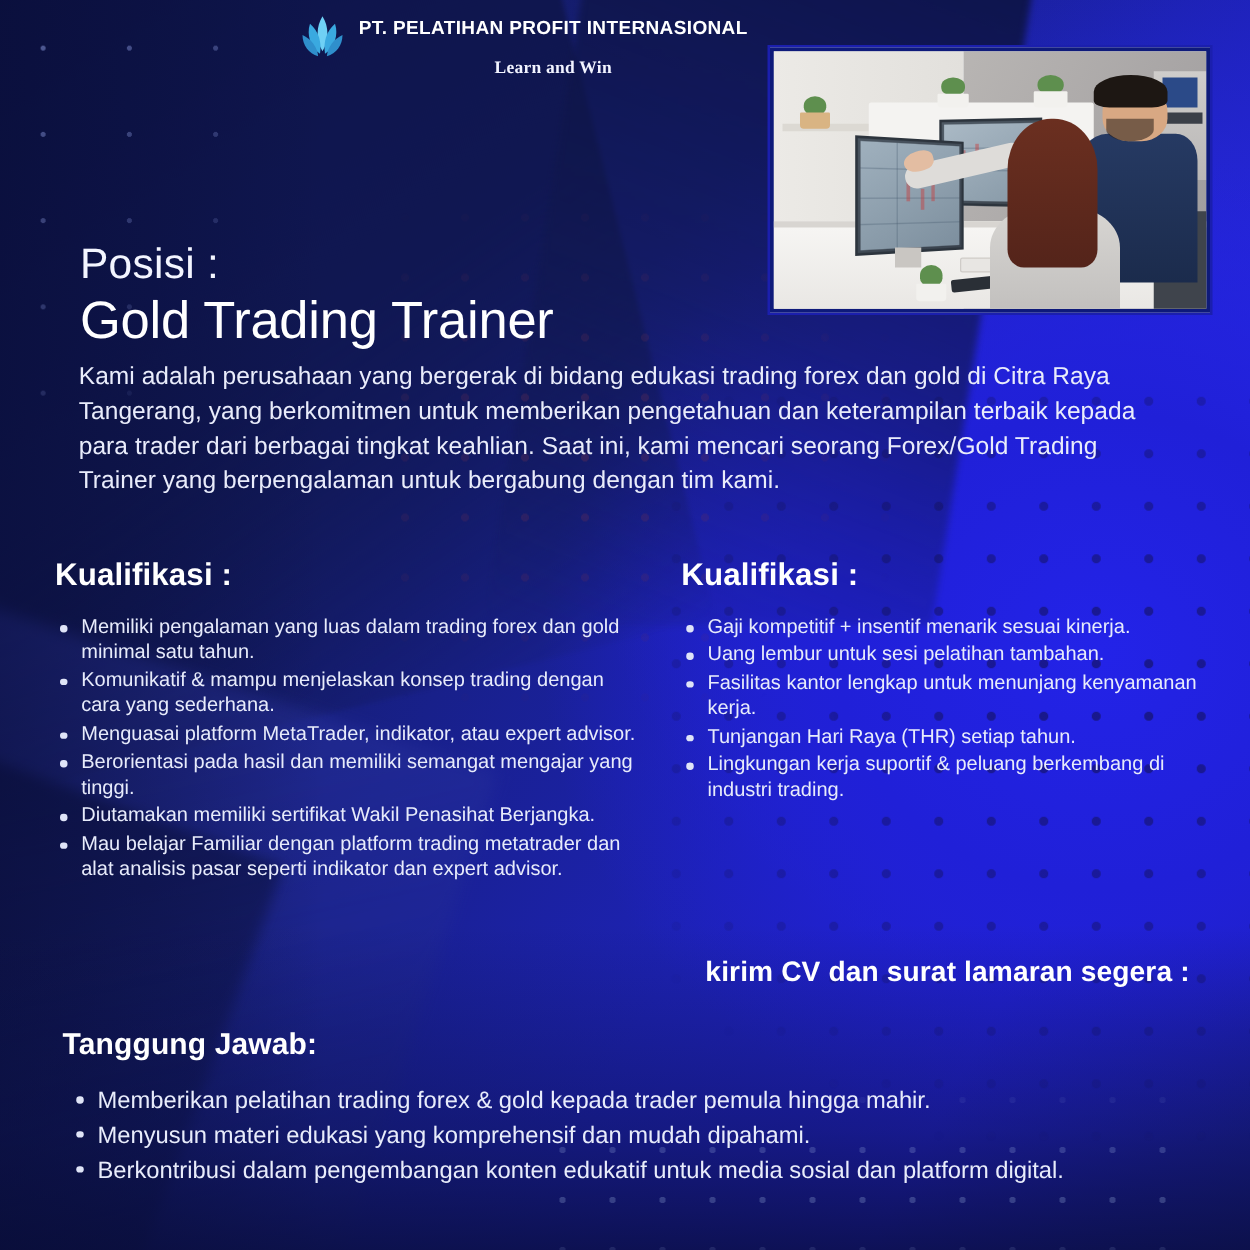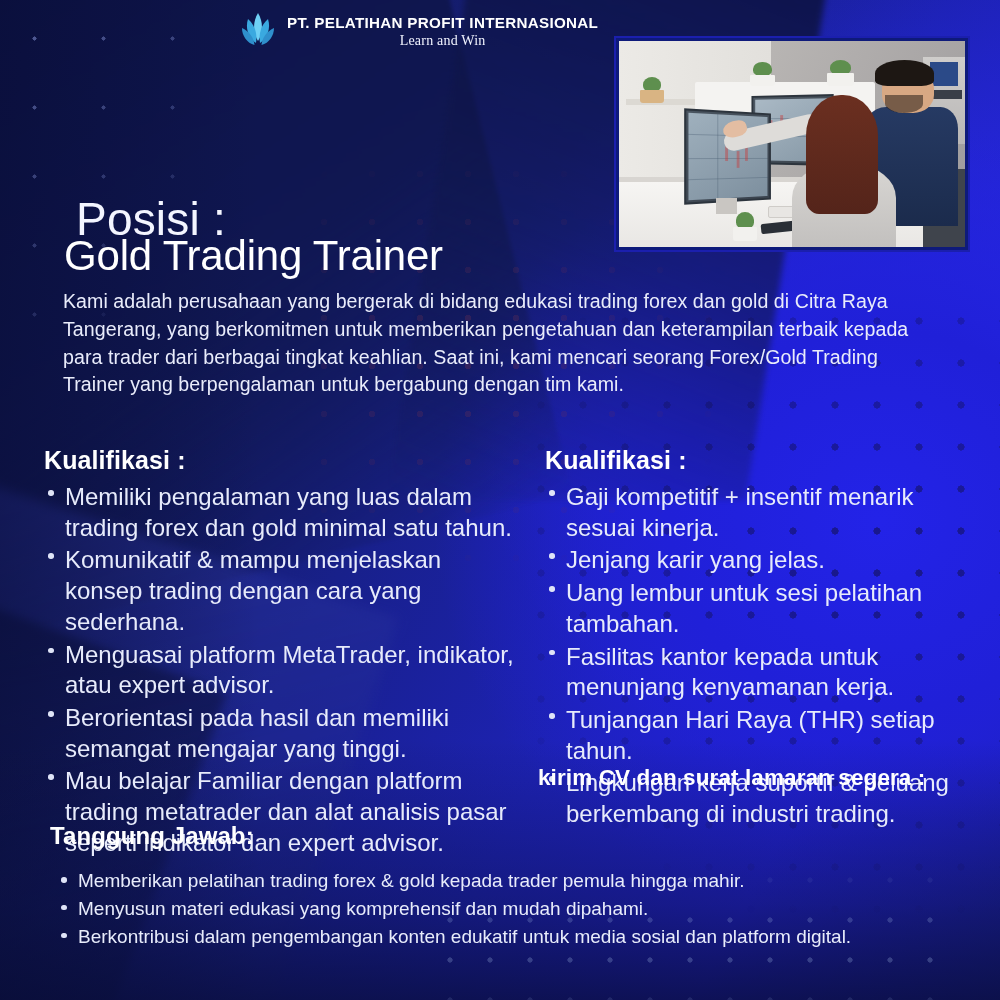--- a/index.html
+++ b/index.html
@@ -102,22 +102,22 @@
     display:flex; align-items:flex-start; gap:9px;
   }
   .brand-logo { width:40px; height:42px; flex:0 0 auto; margin-top:2px; }
   .brand-text { padding-top:6px; }
   .brand-name {
     color:#ffffff; font-size:15.2px; font-weight:bold;
     letter-spacing:.3px; white-space:nowrap;
     font-family:"Liberation Sans", sans-serif;
   }
   .brand-tag {
-    color:#f2f4ff; font-size:14px; font-weight:normal;
-    text-align:center; margin-top:2px; letter-spacing:.2px;
+    color:#f2f4ff; font-size:14px; font-weight:bold;
+    text-align:center; margin-top:16px; letter-spacing:.2px;
     font-family:"Liberation Serif", serif;
   }
 
   
   .photo-frame {
     position:absolute; left:616px; top:38px;
     width:352px; height:212px;
     border:3px solid #0e1a7a;
     box-shadow:0 0 0 2px #1b1fae;
     overflow:hidden;
@@ -192,64 +192,64 @@
   
   .headline {
     position:absolute; left:62px; top:62px;
     color:#ffffff;
     font-size:62px; line-height:.99; font-weight:bold;
     letter-spacing:-.5px;
     text-shadow:0 2px 10px rgba(0,0,0,.30);
   }
   .headline .l2 { display:block; }
   .posisi {
-    position:absolute; left:76px; top:192px;
-    color:#f3f5ff; font-size:46px; font-weight:normal; letter-spacing:.2px;
+    position:absolute; left:64px; top:192px;
+    color:#f3f5ff; font-size:34px; font-weight:normal; letter-spacing:.2px;
   }
   .jobtitle {
     position:absolute; left:64px; top:232px;
     color:#ffffff; font-size:42px; font-weight:normal; letter-spacing:-.2px;
   }
 
   
   .intro {
     position:absolute; left:63px; top:288px; width:850px;
     color:#e9ecfb; font-size:19.6px; line-height:1.42;
     letter-spacing:.05px;
   }
 
   
   .col-left  { position:absolute; left:44px;  top:446px; width:470px; }
   .col-right { position:absolute; left:545px; top:446px; width:420px; }
 
   .sec-head {
     color:#ffffff; font-size:25px; font-weight:bold;
-    letter-spacing:.1px; margin-bottom:7px;
+    letter-spacing:.1px; margin-bottom:17px;
   }
   ul.blist { list-style:none; }
   ul.blist li {
     position:relative;
     padding-left:21px;
     color:#e7ebfb;
-    font-size:24px;
+    font-size:16px;
     line-height:1.28;
     margin-bottom:2px;
   }
   ul.blist li::before {
     content:"";
     position:absolute; left:4px; top:8px;
     width:5.5px; height:5.5px; border-radius:50%;
     background:#dfe4f7;
   }
 
   
   .cta {
     position:absolute; left:538px; top:765px; width:440px;
     color:#ffffff; font-size:22.5px; font-weight:bold;
-    text-align:left; letter-spacing:.1px;
+    text-align:center; letter-spacing:.1px;
   }
 
   
   .resp-head {
     position:absolute; left:50px; top:822px;
     color:#ffffff; font-size:24px; font-weight:bold;
     letter-spacing:.1px;
   }
   .resp-wrap { position:absolute; left:56px; top:868px; width:900px; }
   ul.rlist { list-style:none; }
@@ -367,31 +367,31 @@
     <div class="jobtitle">Gold Trading Trainer</div>
     <div class="intro">Kami adalah perusahaan yang bergerak di bidang edukasi trading forex dan gold di Citra Raya Tangerang, yang berkomitmen untuk memberikan pengetahuan dan keterampilan terbaik kepada para trader dari berbagai tingkat keahlian. Saat ini, kami mencari seorang Forex/Gold Trading Trainer yang berpengalaman untuk bergabung dengan tim kami.</div>
 
     <div class="col-left">
       <div class="sec-head">Kualifikasi :</div>
       <ul class="blist">
         <li>Memiliki pengalaman yang luas dalam trading forex dan gold minimal satu tahun.</li>
         <li>Komunikatif &amp; mampu menjelaskan konsep trading dengan cara yang sederhana.</li>
         <li>Menguasai platform MetaTrader, indikator, atau expert advisor.</li>
         <li>Berorientasi pada hasil dan memiliki semangat mengajar yang tinggi.</li>
+        <li>Diutamakan memiliki sertifikat Wakil Penasihat Berjangka.</li>
         <li>Mau belajar Familiar dengan platform trading metatrader dan alat analisis pasar seperti indikator dan expert advisor.</li>
       </ul>
     </div>
 
     <div class="col-right">
       <div class="sec-head">Kualifikasi :</div>
       <ul class="blist">
         <li>Gaji kompetitif + insentif menarik sesuai kinerja.</li>
-        <li>Jenjang karir yang jelas.</li>
         <li>Uang lembur untuk sesi pelatihan tambahan.</li>
-        <li>Fasilitas kantor kepada untuk menunjang kenyamanan kerja.</li>
+        <li>Fasilitas kantor lengkap untuk menunjang kenyamanan kerja.</li>
         <li>Tunjangan Hari Raya (THR) setiap tahun.</li>
         <li>Lingkungan kerja suportif &amp; peluang berkembang di industri trading.</li>
       </ul>
     </div>
 
     <div class="cta">kirim CV dan surat lamaran segera :</div>
 
     <div class="resp-head">Tanggung Jawab:</div>
     <div class="resp-wrap">
       <ul class="rlist">

